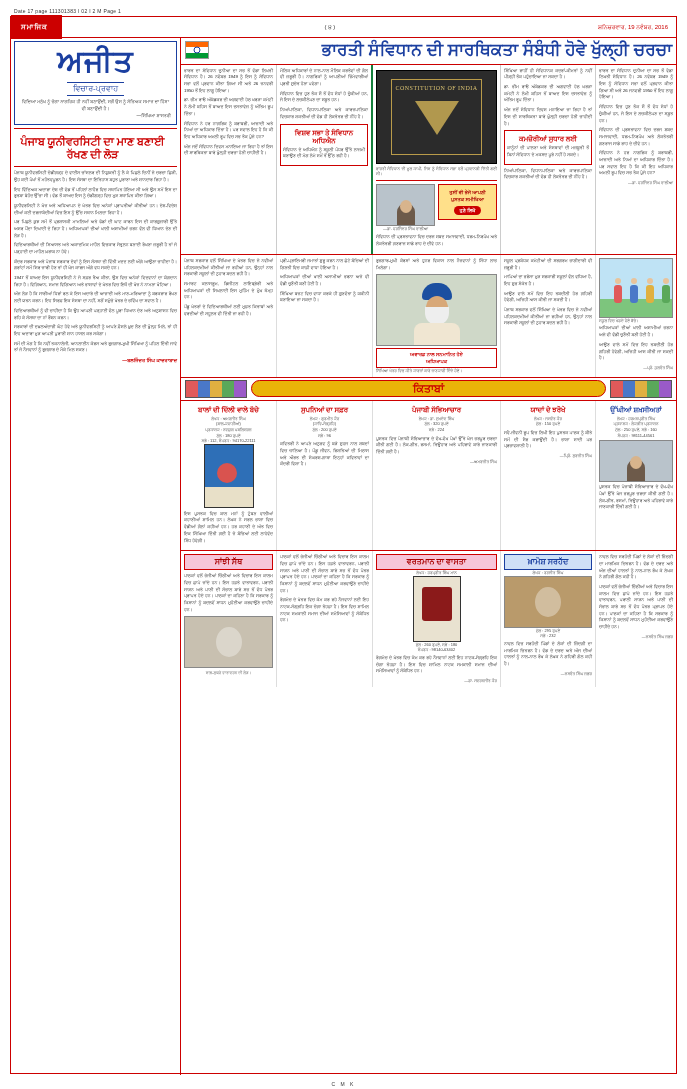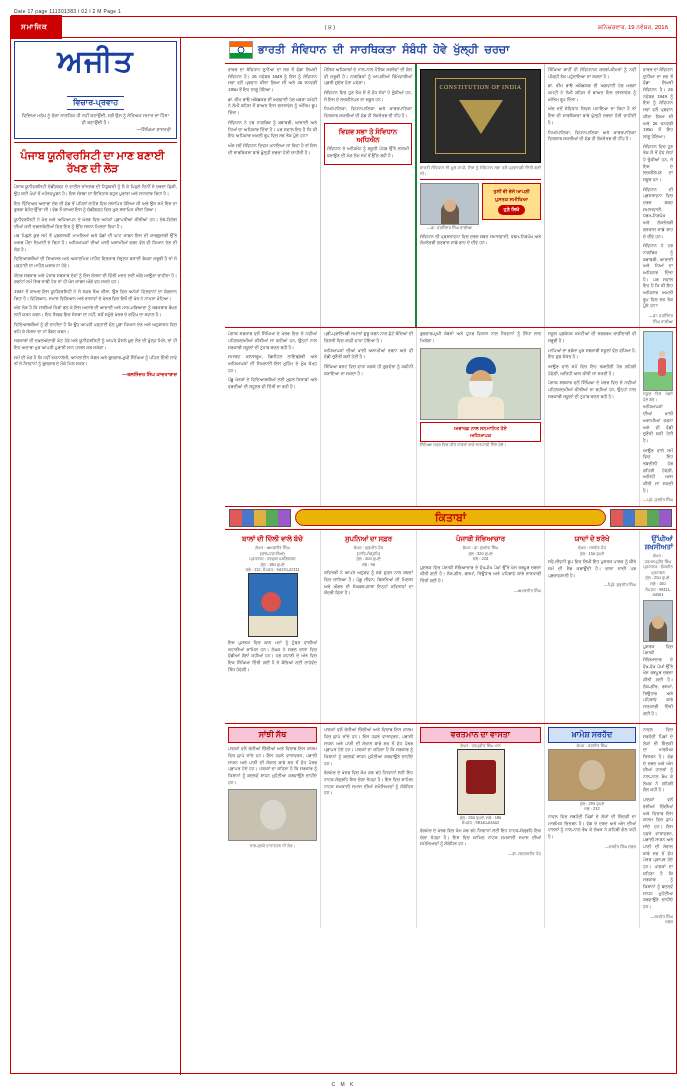--- a/index.html
+++ b/index.html
@@ -12,43 +12,43 @@
   .bottombar{position:absolute;bottom:2px;left:0;width:687px;display:flex;justify-content:center;align-items:center;font-size:5px;color:#333;letter-spacing:2px;}
 
   .frame{border:1px solid #c00;height:1058px;box-sizing:border-box;position:relative;background:#fff;}
 
   
   .mastrow{display:flex;border-bottom:1px solid #c00;height:20px;align-items:center;font-size:6px;}
   .mast-tab{background:#c00;color:#fff;padding:2px 14px 2px 10px;font-weight:bold;letter-spacing:1px;height:100%;display:flex;align-items:center;font-size:7px;}
   .mast-center{flex:1;text-align:center;color:#333;font-size:6px;}
   .mast-right{padding-right:8px;color:#c00;font-size:6px;}
 
-  .body{display:flex;height:1037px;gap:44px;}
+  .body{display:flex;height:1037px;}
   .colL{width:170px;border-right:1px solid #c00;box-sizing:border-box;padding:3px;}
   .colR{flex:1;box-sizing:border-box;}
 
   
   .logobox{border:1px solid #1b3fa0;padding:4px 3px;text-align:center;background:#fff;}
   .logo{font-family:"Liberation Serif",serif;font-weight:bold;font-size:30px;color:#1b3fa0;line-height:1;letter-spacing:1px;}
-  .logo-sub{display:inline-block;margin-top:20px;border:1px solid #1b3fa0;border-left:none;border-right:none;font-size:8px;color:#1b3fa0;padding:1px 6px;font-weight:bold;}
+  .logo-sub{display:inline-block;margin-top:6px;border:1px solid #1b3fa0;border-left:none;border-right:none;font-size:8px;color:#1b3fa0;padding:1px 6px;font-weight:normal;}
   .logo-note{font-size:4.6px;color:#333;line-height:1.5;margin-top:3px;padding:0 2px;text-align:center;}
   .logo-note .by{display:block;text-align:right;font-size:4.6px;}
 
   .hl-red{color:#c00;font-weight:bold;text-align:center;font-size:11px;line-height:1.25;margin:6px 8px 4px 2px;font-family:"Liberation Serif",serif;}
   .rule{height:1px;background:#c00;margin:3px 0;}
 
   .txt{font-size:4.4px;line-height:1.52;text-align:justify;color:#222;-webkit-hyphens:auto;hyphens:auto;}
   .txt p{margin:0 0 3px 0;}
   .sign{font-size:5px;font-weight:bold;text-align:right;color:#c00;margin-top:3px;}
 
   
   .banner{border-bottom:1px solid #c00;padding:3px 4px 4px 4px;display:flex;align-items:center;gap:5px;}
   .flagbox{width:22px;height:16px;background:linear-gradient(#f60 0 33%, #fff 33% 66%, #093 66% 100%);border:1px solid #999;position:relative;flex:none;}
   .flagbox:after{content:"";position:absolute;left:50%;top:50%;width:5px;height:5px;border:1px solid #1b3fa0;border-radius:50%;transform:translate(-50%,-50%);}
-  .banner-h{flex:1;text-align:left;color:#1b3fa0;font-weight:bold;font-size:11px;font-family:Liberation Mono, monospace;line-height:1.1;}
+  .banner-h{flex:1;text-align:right;color:#1b3fa0;font-weight:bold;font-size:17px;font-family:Liberation Sans, sans-serif;line-height:1.1;}
   .pad{padding:3px;box-sizing:border-box;}
 
   .sec-top{display:flex;border-bottom:1px solid #c00;}
   .sec-top .c1{width:96px;border-right:1px solid #ccc;}
   .sec-top .c2{width:96px;border-right:2px solid #15803d;}
   .sec-top .c3{width:128px;border-right:1px solid #ccc;}
   .sec-top .c4{width:95px;border-right:1px solid #ccc;}
   .sec-top .c5{flex:1;}
 
   .bookimg{height:92px;background:#2b2b2b;border:1px solid #000;margin:2px 0 2px 0;position:relative;overflow:hidden;}
@@ -58,21 +58,21 @@
   .cap{font-size:4px;color:#444;line-height:1.4;text-align:justify;}
 
   .miniphoto{height:40px;background:#b9c3cb;border:1px solid #888;position:relative;overflow:hidden;}
   .miniphoto .head{position:absolute;left:50%;bottom:0;transform:translateX(-50%);width:18px;height:22px;background:#6d5a4a;border-radius:9px 9px 0 0;}
   .miniphoto .face{position:absolute;left:50%;bottom:12px;transform:translateX(-50%);width:12px;height:13px;background:#d8b48c;border-radius:50%;}
   .minibox{border:1px solid #c00;padding:2px;margin:3px 0;}
   .ad-yellow{background:#ffe08a;border:1px solid #c00;text-align:center;font-size:5px;color:#a00;font-weight:bold;padding:4px 2px;line-height:1.5;}
   .ad-red-pill{display:inline-block;background:#c00;color:#fff;border-radius:6px;padding:1px 6px;font-size:5px;margin-top:2px;}
 
   .subhead{color:#c00;font-weight:bold;font-size:7px;text-align:center;margin:2px 0;font-family:"Liberation Serif",serif;}
-  .subhead.blue{color:#1b3fa0;text-align:right;}
+  .subhead.blue{color:#1b3fa0;}
 
   
   .edu{border-bottom:1px solid #c00;}
   .edu-title{color:#1b3fa0;font-weight:bold;font-size:13px;text-align:center;font-family:"Liberation Serif",serif;padding:3px 0 2px 0;}
   .edu-cols{display:flex;}
   .edu-cols > div{border-right:1px solid #ddd;box-sizing:border-box;padding:3px;}
   .edu-cols > div:last-child{border-right:none;}
 
   .photo-kids{height:58px;background:#bfe3f5;border:1px solid #888;position:relative;overflow:hidden;}
   .photo-kids .g{position:absolute;bottom:0;left:0;right:0;height:18px;background:#7dc57d;}
@@ -226,20 +226,26 @@
               <p>ਸੰਵਿਧਾਨ ਦੀ ਪ੍ਰਸਤਾਵਨਾ ਵਿਚ ਦਰਜ ਸ਼ਬਦ ਸਮਾਜਵਾਦੀ, ਧਰਮ-ਨਿਰਪੱਖ ਅਤੇ ਲੋਕਤੰਤਰੀ ਗਣਰਾਜ ਸਾਡੇ ਰਾਹ ਦੇ ਦੀਵੇ ਹਨ।</p>
             </div>
           </div>
 
           <div class="c4 pad">
             <div class="txt">
               <p>ਸਿੱਖਿਆ ਰਾਹੀਂ ਹੀ ਸੰਵਿਧਾਨਕ ਕਦਰਾਂ-ਕੀਮਤਾਂ ਨੂੰ ਨਵੀਂ ਪੀੜ੍ਹੀ ਤੱਕ ਪਹੁੰਚਾਇਆ ਜਾ ਸਕਦਾ ਹੈ।</p>
               <p>ਡਾ. ਭੀਮ ਰਾਓ ਅੰਬੇਡਕਰ ਦੀ ਅਗਵਾਈ ਹੇਠ ਖਰੜਾ ਕਮੇਟੀ ਨੇ ਲੰਮੀ ਬਹਿਸ ਤੋਂ ਬਾਅਦ ਇਸ ਦਸਤਾਵੇਜ਼ ਨੂੰ ਅੰਤਿਮ ਰੂਪ ਦਿੱਤਾ।</p>
               <p>ਅੱਜ ਜਦੋਂ ਸੰਵਿਧਾਨ ਦਿਵਸ ਮਨਾਇਆ ਜਾ ਰਿਹਾ ਹੈ ਤਾਂ ਇਸ ਦੀ ਸਾਰਥਿਕਤਾ ਬਾਰੇ ਖੁੱਲ੍ਹੀ ਚਰਚਾ ਹੋਣੀ ਚਾਹੀਦੀ ਹੈ।</p>
             </div>
+            <div class="minibox">
+              <div class="subhead">ਕਮਜ਼ੋਰੀਆਂ ਸੁਧਾਰ ਲਈ</div>
+              <div class="txt">
+                  <p>ਕਾਨੂੰਨਾਂ ਦੀ ਪਾਲਣਾ ਅਤੇ ਸੰਸਥਾਵਾਂ ਦੀ ਮਜ਼ਬੂਤੀ ਤੋਂ ਬਿਨਾਂ ਸੰਵਿਧਾਨ ਦੇ ਮਕਸਦ ਪੂਰੇ ਨਹੀਂ ਹੋ ਸਕਦੇ।</p>
+                </div>
+            </div>
             <div class="txt">
               <p>ਨਿਆਂਪਾਲਿਕਾ, ਵਿਧਾਨਪਾਲਿਕਾ ਅਤੇ ਕਾਰਜਪਾਲਿਕਾ ਵਿਚਕਾਰ ਸ਼ਕਤੀਆਂ ਦੀ ਵੰਡ ਹੀ ਲੋਕਤੰਤਰ ਦੀ ਨੀਂਹ ਹੈ।</p>
             </div>
           </div>
 
           <div class="c5 pad">
             <div class="txt">
               <p>ਭਾਰਤ ਦਾ ਸੰਵਿਧਾਨ ਦੁਨੀਆ ਦਾ ਸਭ ਤੋਂ ਵੱਡਾ ਲਿਖਤੀ ਸੰਵਿਧਾਨ ਹੈ। 26 ਨਵੰਬਰ 1949 ਨੂੰ ਇਸ ਨੂੰ ਸੰਵਿਧਾਨ ਸਭਾ ਵਲੋਂ ਪ੍ਰਵਾਨ ਕੀਤਾ ਗਿਆ ਸੀ ਅਤੇ 26 ਜਨਵਰੀ 1950 ਤੋਂ ਇਹ ਲਾਗੂ ਹੋਇਆ।</p>
               <p>ਸੰਵਿਧਾਨ ਵਿਚ ਹੁਣ ਤੱਕ ਸੌ ਤੋਂ ਵੱਧ ਸੋਧਾਂ ਹੋ ਚੁੱਕੀਆਂ ਹਨ, ਜੋ ਇਸ ਦੇ ਲਚਕੀਲੇਪਣ ਦਾ ਸਬੂਤ ਹਨ।</p>
               <p>ਸੰਵਿਧਾਨ ਦੀ ਪ੍ਰਸਤਾਵਨਾ ਵਿਚ ਦਰਜ ਸ਼ਬਦ ਸਮਾਜਵਾਦੀ, ਧਰਮ-ਨਿਰਪੱਖ ਅਤੇ ਲੋਕਤੰਤਰੀ ਗਣਰਾਜ ਸਾਡੇ ਰਾਹ ਦੇ ਦੀਵੇ ਹਨ।</p>

